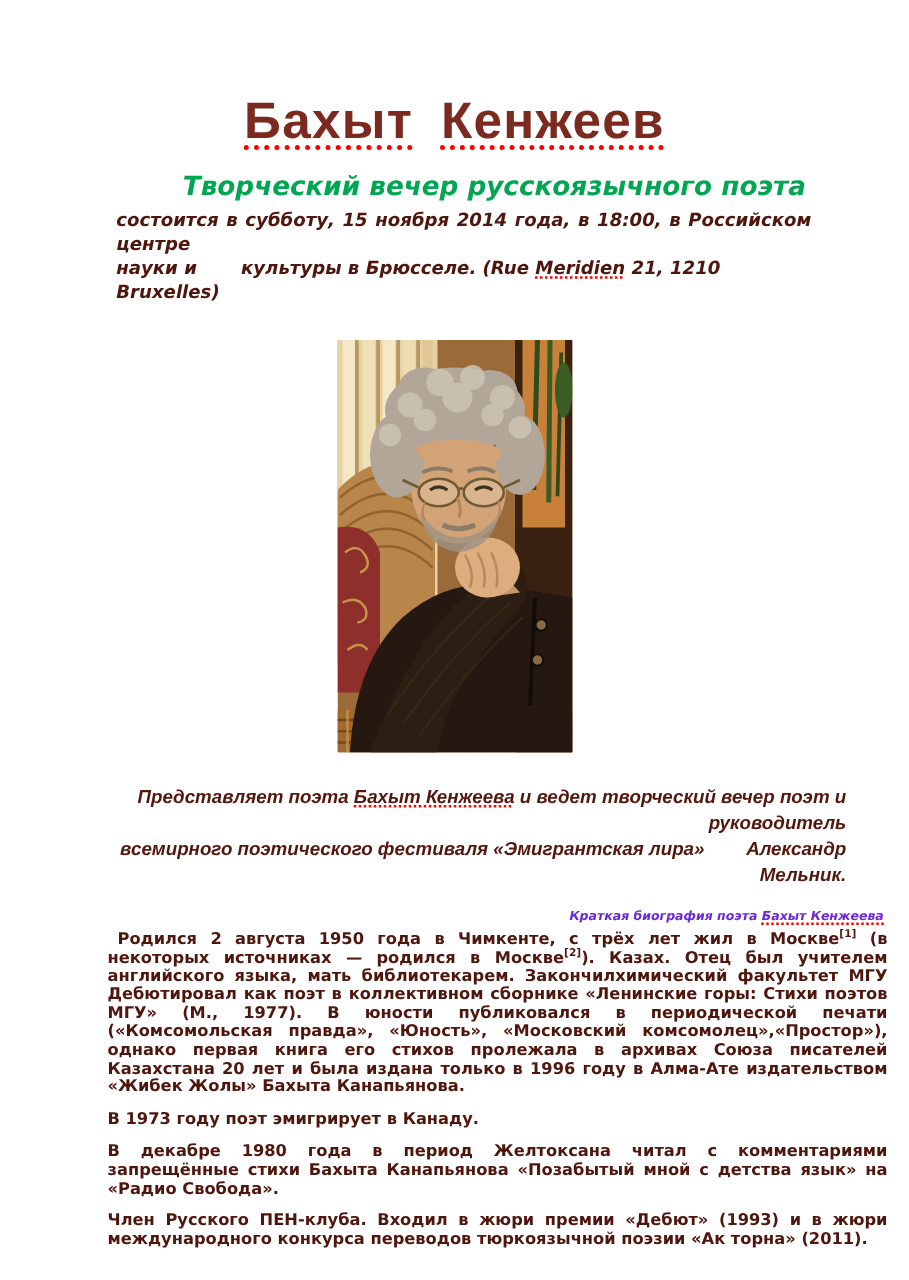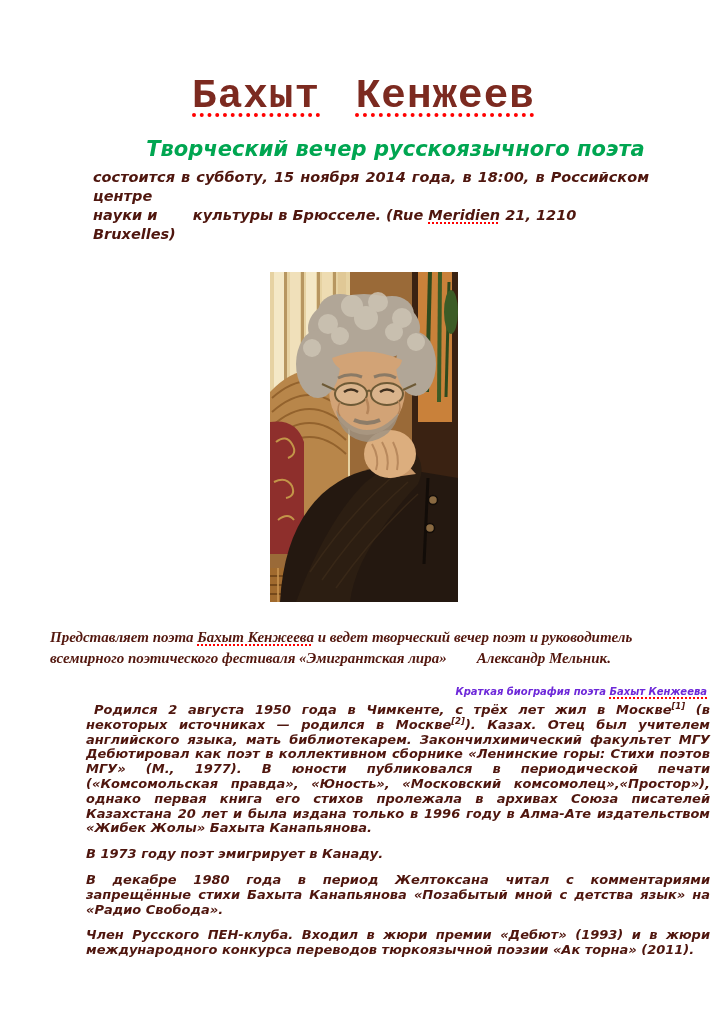--- a/index.html
+++ b/index.html
@@ -8,21 +8,21 @@
     width:727px;height:1024px;
     margin:0 auto;
     background:#ffffff;
     overflow:hidden;
     font-family:"DejaVu Sans","Liberation Sans",sans-serif;
   }
   
   .title{
     margin:0;padding-top:72px;
     text-align:center;
-    font-family:Liberation Mono, monospace;
+    font-family:Liberation Sans, sans-serif;
     font-weight:bold;
     font-size:41px;line-height:48px;
     letter-spacing:1px;
     word-spacing:10px;
     color:#7c2a20;
   }
   .sq-title{
     text-decoration:underline dotted #ff0000;
     text-decoration-thickness:3.5px;
     text-underline-offset:6px;
@@ -52,38 +52,38 @@
   .event-line2{white-space:pre-wrap;}
   
   .photo-wrap{
     margin:28px auto 0 auto;
     width:188px;height:330px;
   }
   .photo-wrap svg{display:block;}
   
   .intro{
     margin:25px 50px 0 50px;
-    text-align:left;
-    font-family:Liberation Serif, serif;
+    text-align:right;
+    font-family:Liberation Sans, sans-serif;
     font-style:italic;font-weight:bold;
     font-size:15px;line-height:21px;
     color:#53170e;
   }
   .pre{white-space:pre-wrap;}
   
   .bio-heading{
     margin:13px 20px 0 20px;
     text-align:right;
     font-style:italic;font-weight:bold;
     font-size:10px;line-height:19px;
     color:#6d28d9;
   }
   .bio{
     margin:2px 17px 0 86px;
-    font-style:italic;font-weight:bold;
+    font-weight:bold;
     font-size:13px;line-height:14.8px;
     color:#4f160e;
     text-align:justify;
   }
   .bio p{margin:0 0 11px 0;}
   .bio p.p1{text-indent:8px;}
   .bio sup{font-size:8.5px;line-height:0;}
 </style>
 </head>
 <body>

